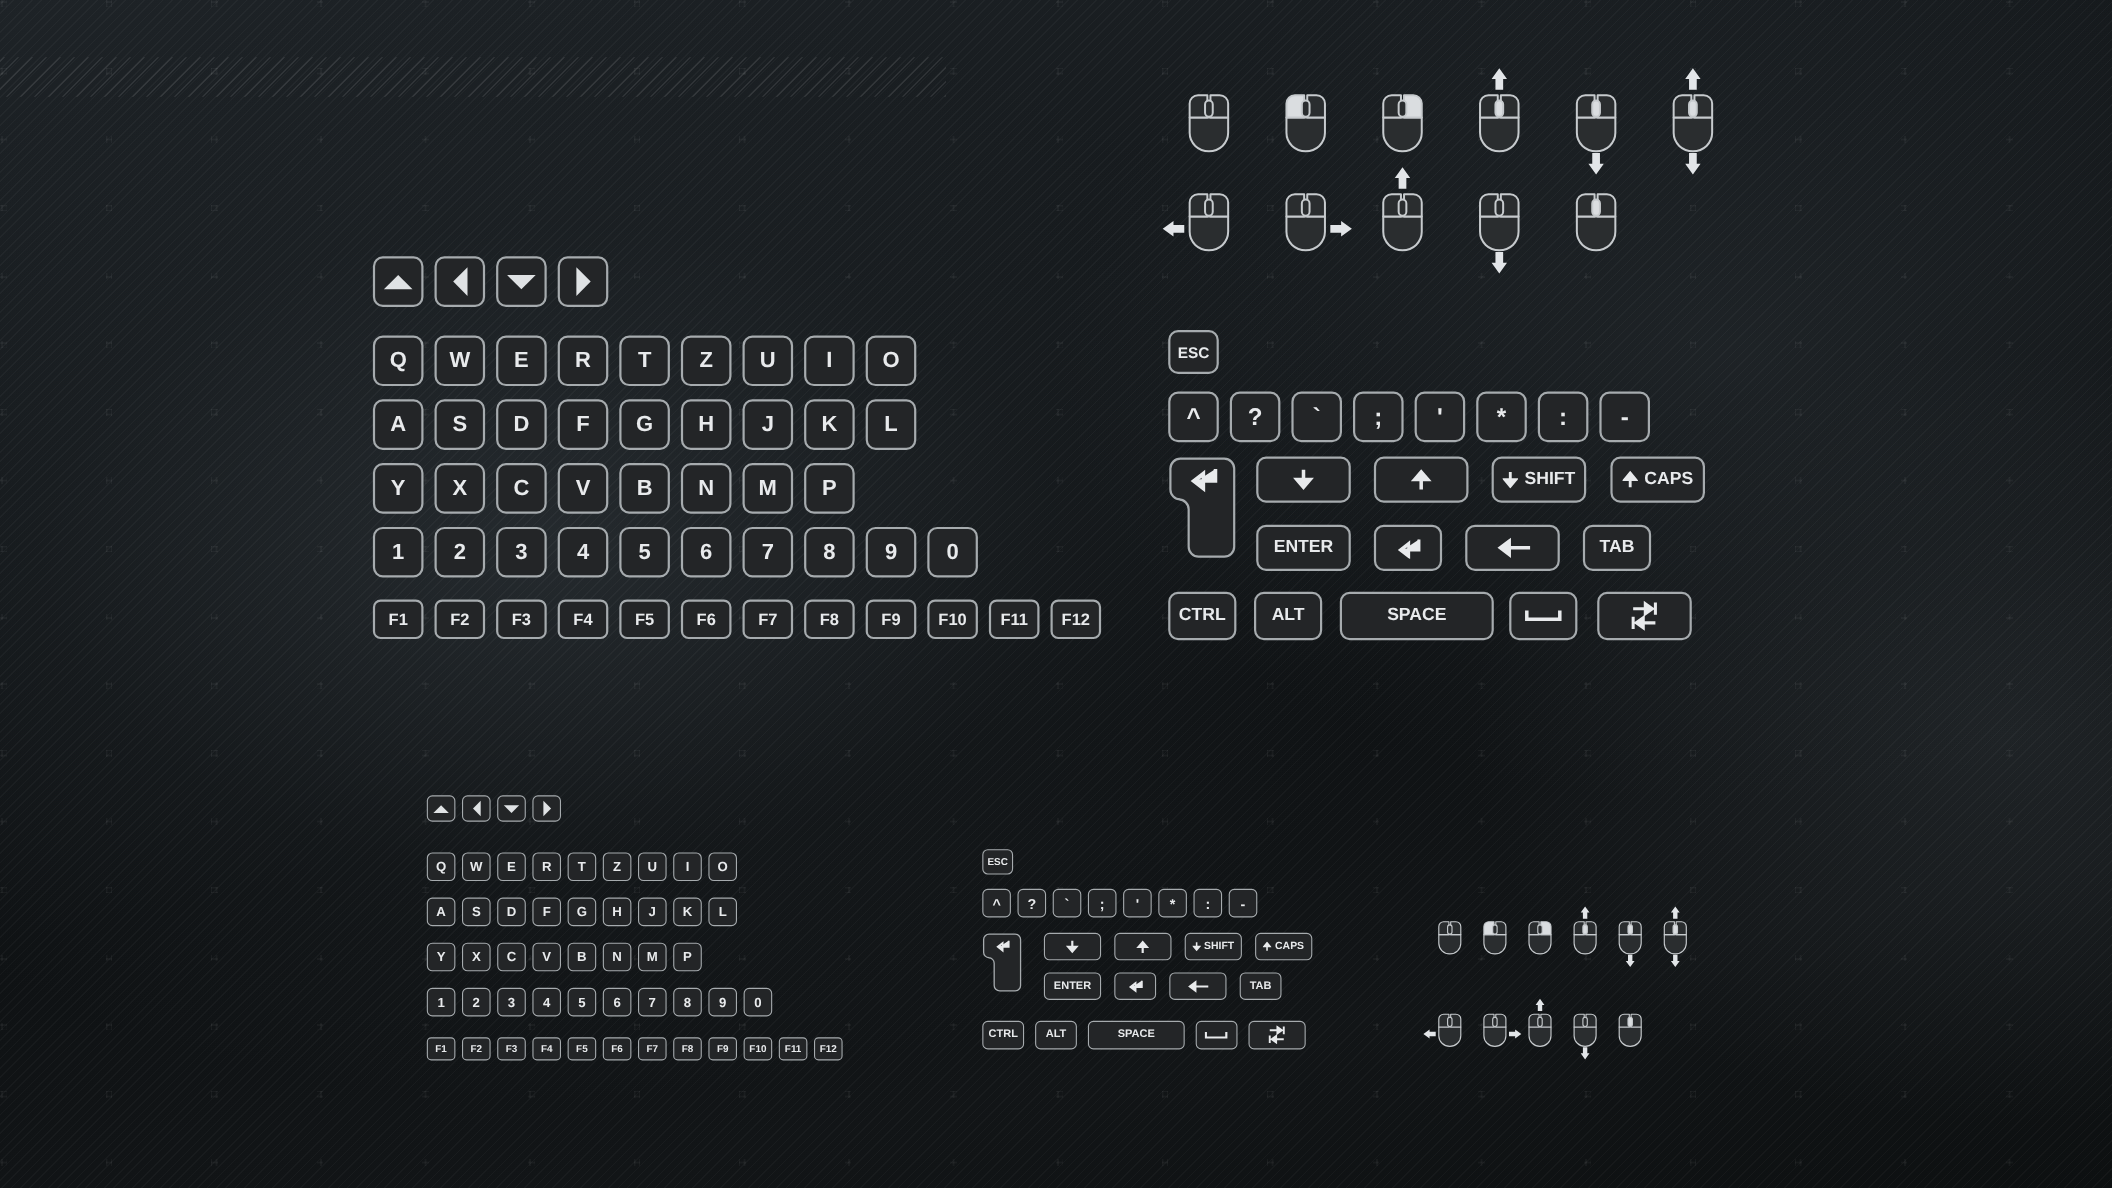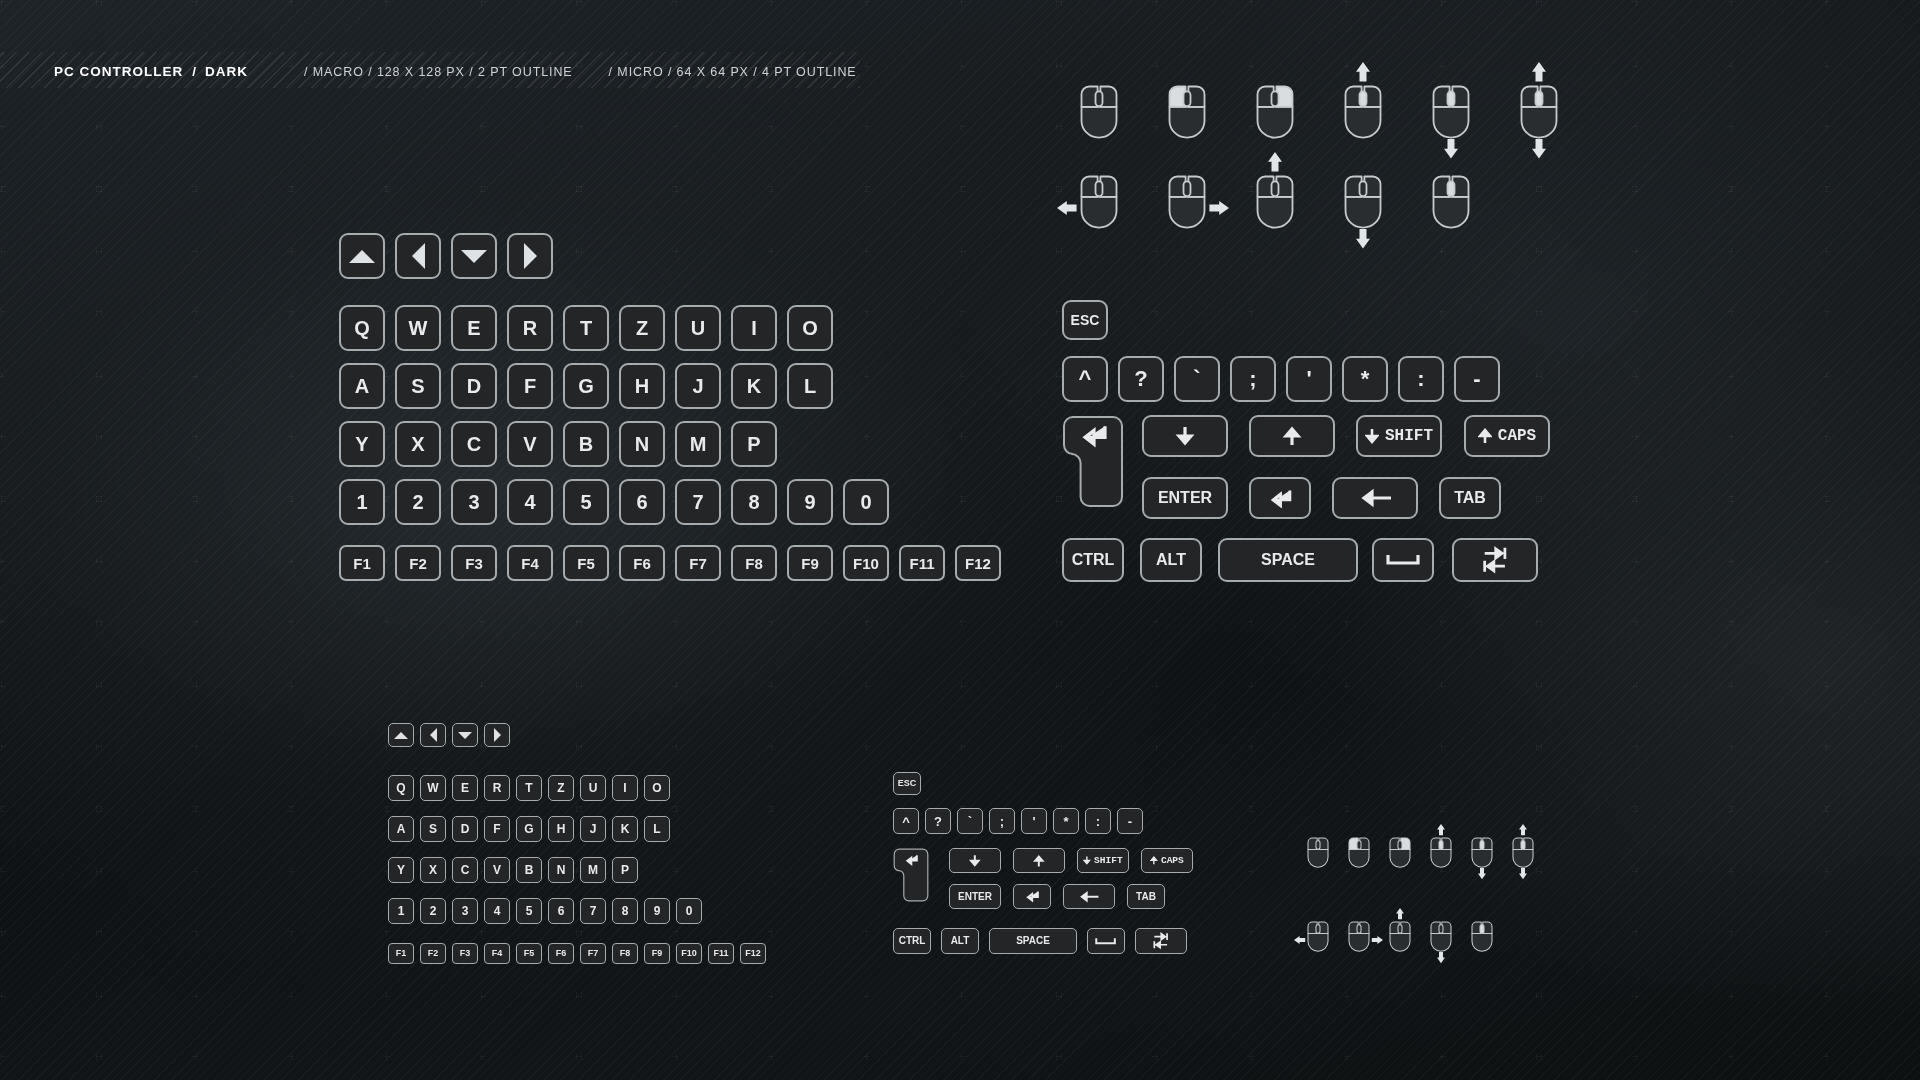--- a/index.html
+++ b/index.html
@@ -140,48 +140,41 @@
   .tri-down  { border-left: 13px solid transparent; border-right: 13px solid transparent; border-top: 13px solid #dfe2e4; }
   .tri-left  { border-top: 13px solid transparent; border-bottom: 13px solid transparent; border-right: 13px solid #dfe2e4; }
   .tri-right { border-top: 13px solid transparent; border-bottom: 13px solid transparent; border-left: 13px solid #dfe2e4; }
 
   .micro .tri-up    { border-left-width: 7px; border-right-width: 7px; border-bottom-width: 7px; }
   .micro .tri-down  { border-left-width: 7px; border-right-width: 7px; border-top-width: 7px; }
   .micro .tri-left  { border-top-width: 7px; border-bottom-width: 7px; border-right-width: 7px; }
   .micro .tri-right { border-top-width: 7px; border-bottom-width: 7px; border-left-width: 7px; }
 
   .key svg { display: block; }
-  .key .lbl-row { display: flex; align-items: center; gap: 6px; font-family: Liberation Mono, monospace; }
+  .key .lbl-row { display: flex; align-items: center; gap: 6px; }
   .micro .lbl-row { gap: 3px; }
 
   
   .key-enter-tall {
     position: absolute;
     border: none;
     background: transparent;
   }
 
   
   .mouse { position: absolute; }
   .mouse svg { display: block; overflow: visible; }
 </style>
 </head>
 <body>
 
 <div id="stage">
 
   <div id="header-bar"></div>
 
-  <div id="header">
-    <span class="h-main">PC CONTROLLER</span>
-    <span class="h-sep">/</span>
-    <span class="h-main">DARK</span>
-    <span class="h-sub first">/ MACRO / 128 X 128 PX / 2 PT OUTLINE</span>
-    <span class="h-sub second">/ MICRO / 64 X 64 PX / 4 PT OUTLINE</span>
-  </div>
 
   <div id="keys-layer" class="layer" style="inset:0;">
       <div class="key" style="left: 339px; top: 233px; width: 46px; height: 46px; border-radius: 9px;">
         <span class="tri tri-up"></span>
       </div>
       <div class="key" style="left: 395px; top: 233px; width: 46px; height: 46px; border-radius: 9px;">
         <span class="tri tri-left"></span>
       </div>
       <div class="key" style="left: 451px; top: 233px; width: 46px; height: 46px; border-radius: 9px;">
         <span class="tri tri-down"></span>

